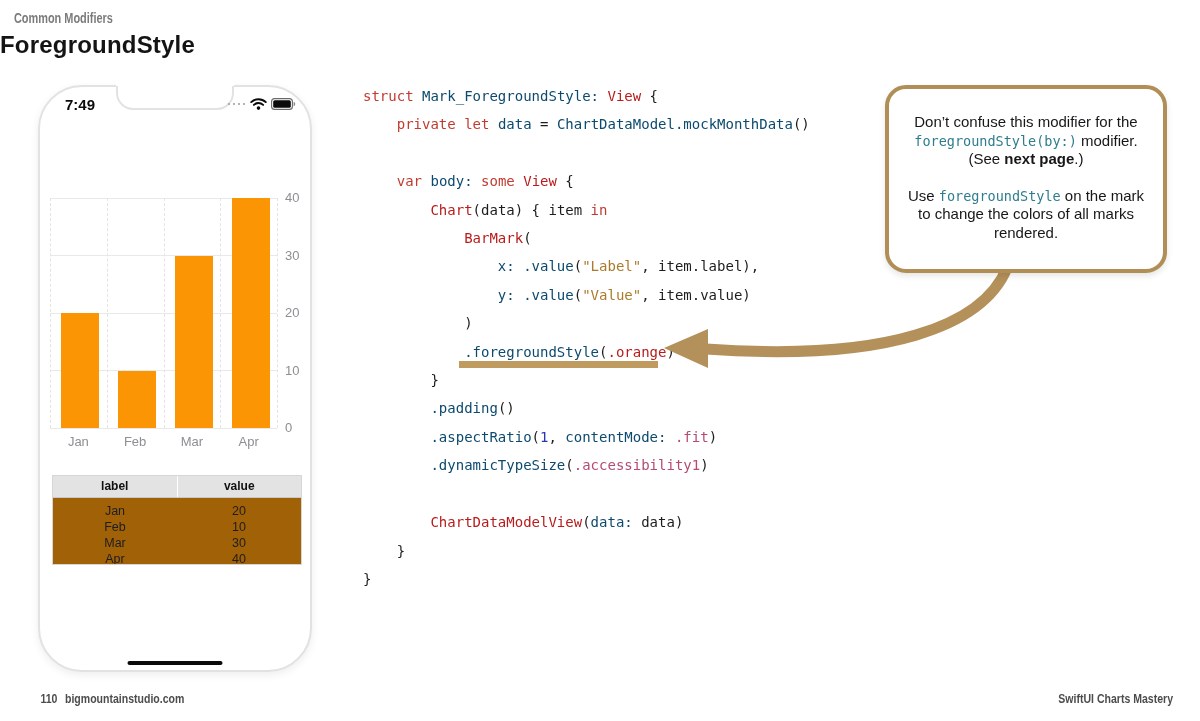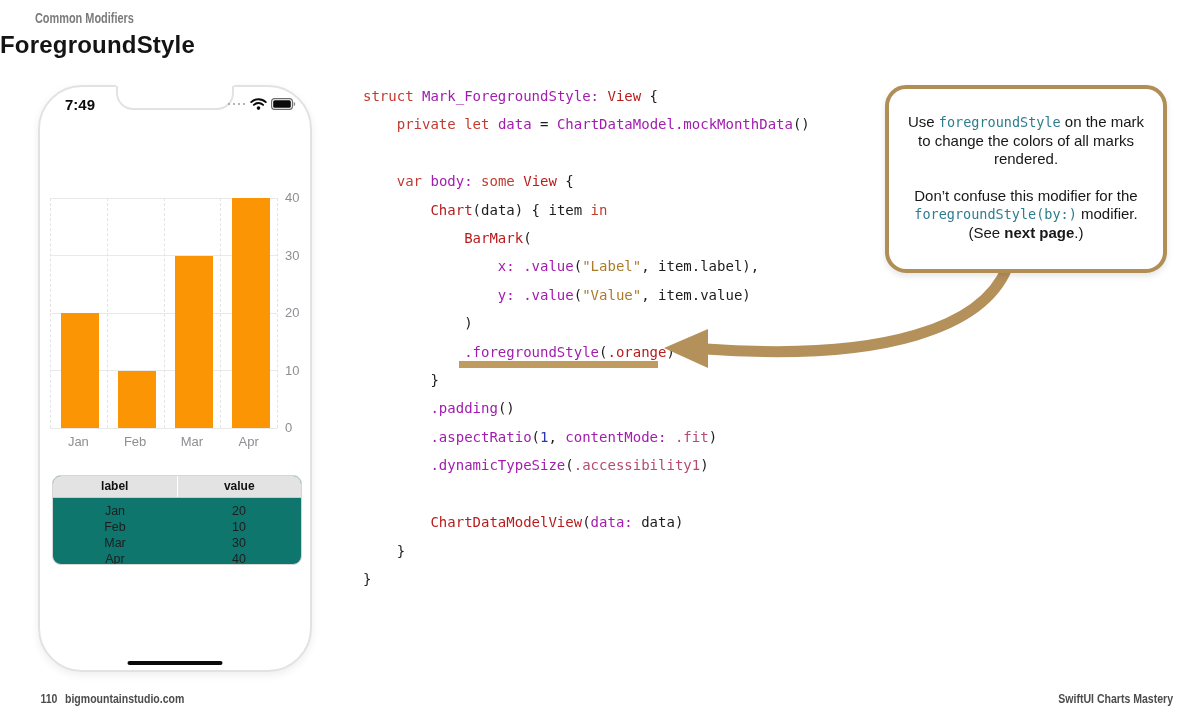--- a/index.html
+++ b/index.html
@@ -1,18 +1,18 @@
 <!DOCTYPE html>
 <html><head>
 <meta charset="utf-8">
 <style>
   html,body{margin:0;padding:0;background:#fff;}
   .page{position:relative;width:1200px;height:721px;background:#fff;overflow:hidden;
         font-family:"Liberation Sans",sans-serif;color:#1d1d1f;}
-  .eyebrow{position:absolute;left:0;right:0;top:10px;color:#7b7b7b;font-size:14px;font-weight:700;padding-left:21px;}
+  .eyebrow{position:absolute;left:0;right:0;top:10px;color:#7b7b7b;font-size:14px;font-weight:700;}
   .eyebrow>span{display:inline-block;transform:scaleX(.78);transform-origin:center;white-space:nowrap;}
   .title{position:absolute;left:0;right:0;top:31px;font-size:24px;font-weight:700;color:#141414;letter-spacing:.2px;}
 
   
   .phone{position:absolute;left:38px;top:85px;width:274px;height:587px;background:#fff;
          border:2px solid #e2e2e2;border-radius:44px;box-sizing:border-box;
          box-shadow:0 3px 8px rgba(0,0,0,.07);}
   .notch{position:absolute;left:50%;top:-2px;transform:translateX(-50%);width:118px;height:25px;
          background:#fff;border:2px solid #e2e2e2;border-top:none;border-radius:0 0 17px 17px;box-sizing:border-box;}
   .notch::before{content:"";position:absolute;left:-2px;right:-2px;top:-3px;height:4px;background:#fff;}
@@ -23,37 +23,37 @@
 
   
   .chart{position:absolute;left:10px;top:111px;width:262px;height:252px;}
   .gridline{position:absolute;height:1px;background:#e9e9e9;}
   .vline{position:absolute;width:0;border-left:1px dashed #e4e4e4;}
   .bar{position:absolute;background:#fc9503;}
   .ylab{position:absolute;font-size:13px;color:#8e8e93;}
   .xlab{position:absolute;font-size:13px;color:#8e8e93;text-align:center;}
 
   
-  .data-table{position:absolute;left:12px;top:388px;width:250px;height:90px;background:#0f766e;
-              border:1px solid #d6d6d6;border-radius:9px;overflow:hidden;box-sizing:border-box;}
+  .data-table{position:absolute;left:12px;top:388px;width:250px;height:90px;background:#a16207;
+              border:1px solid #d6d6d6;border-radius:0;overflow:hidden;box-sizing:border-box;}
   .thead{display:flex;background:#e3e3e4;border-bottom:1px solid #c9c9c9;height:21px;}
   .th{flex:1;text-align:center;font-size:12px;font-weight:700;color:#111;line-height:21px;}
   .th + .th{border-left:1px solid #fff;}
   .tbody{padding-top:5px;}
   .tr{display:flex;height:16px;}
   .td{flex:1;text-align:center;font-size:12.5px;color:#1d1d1f;line-height:16px;}
   .home-indicator{position:absolute;left:50%;transform:translateX(-50%);top:574px;width:95px;height:4px;
                   background:#0a0a0a;border-radius:2px;}
 
   
   .code{position:absolute;left:363px;top:82px;font-family:"DejaVu Sans Mono",monospace;
         font-size:14px;line-height:28.4px;white-space:pre;color:#1d1d1f;}
   .tk-kw{color:#c13b30;}
   .tk-type{color:#b91c1c;}
-  .tk-decl{color:#a21caf;}
+  .tk-decl{color:#0c4a6e;}
   .tk-str{color:#ab7b2b;}
   .tk-gold{color:#b91c1c;}
   .tk-rose{color:#b64a74;}
   .tk-num{color:#2936b4;}
 
   
   .underline-bar{position:absolute;left:459px;top:361px;width:199px;height:7px;background:#bf9b60;}
   .arrow-svg{position:absolute;left:650px;top:258px;width:540px;height:125px;overflow:visible;}
 
   
@@ -158,21 +158,21 @@
   <div class="code" id="code"><div class="code-line"><span class="tk-kw">struct</span><span> </span><span class="tk-decl">Mark_ForegroundStyle:</span><span> </span><span class="tk-type">View</span><span> {</span></div><div class="code-line"><span>    </span><span class="tk-kw">private</span><span> </span><span class="tk-kw">let</span><span> </span><span class="tk-decl">data</span><span> = </span><span class="tk-decl">ChartDataModel.mockMonthData</span><span>()</span></div><div class="code-line">&nbsp;</div><div class="code-line"><span>    </span><span class="tk-kw">var</span><span> </span><span class="tk-decl">body:</span><span> </span><span class="tk-kw">some</span><span> </span><span class="tk-type">View</span><span> {</span></div><div class="code-line"><span>        </span><span class="tk-type">Chart</span><span>(data) { item </span><span class="tk-kw">in</span></div><div class="code-line"><span>            </span><span class="tk-type">BarMark</span><span>(</span></div><div class="code-line"><span>                </span><span class="tk-decl">x:</span><span> </span><span class="tk-decl">.value</span><span>(</span><span class="tk-str">"Label"</span><span>, item.label),</span></div><div class="code-line"><span>                </span><span class="tk-decl">y:</span><span> </span><span class="tk-decl">.value</span><span>(</span><span class="tk-str">"Value"</span><span>, item.value)</span></div><div class="code-line"><span>            )</span></div><div class="code-line"><span>            </span><span class="tk-decl">.foregroundStyle</span><span>(</span><span class="tk-gold">.orange</span><span>)</span></div><div class="code-line"><span>        }</span></div><div class="code-line"><span>        </span><span class="tk-decl">.padding</span><span>()</span></div><div class="code-line"><span>        </span><span class="tk-decl">.aspectRatio</span><span>(</span><span class="tk-num">1</span><span>, </span><span class="tk-decl">contentMode:</span><span> </span><span class="tk-rose">.fit</span><span>)</span></div><div class="code-line"><span>        </span><span class="tk-decl">.dynamicTypeSize</span><span>(</span><span class="tk-rose">.accessibility1</span><span>)</span></div><div class="code-line">&nbsp;</div><div class="code-line"><span>        </span><span class="tk-type">ChartDataModelView</span><span>(</span><span class="tk-decl">data:</span><span> data)</span></div><div class="code-line"><span>    }</span></div><div class="code-line"><span>}</span></div></div>
 
   <div class="underline-bar"></div>
 
   <svg class="arrow-svg" viewBox="0 0 540 125">
     <path d="M 357 10 C 333 68, 238 104, 56 91" fill="none" stroke="#b4905a" stroke-width="11" stroke-linecap="round"></path>
     <polygon points="14,90 58,71 58,110" fill="#b4905a"></polygon>
   </svg>
 
   <div class="callout">
+    <p><span>Don’t confuse this modifier for the </span><code>foregroundStyle(by:)</code><span> modifier. (See </span><b>next page</b><span>.)</span></p>
     <p><span>Use </span><code>foregroundStyle</code><span> on the mark to change the colors of all marks rendered.</span></p>
-    <p><span>Don’t confuse this modifier for the </span><code>foregroundStyle(by:)</code><span> modifier. (See </span><b>next page</b><span>.)</span></p>
   </div>
 
   <div class="foot foot-left"><span>bigmountainstudio.com</span></div>
   <div class="foot foot-center"><span>110</span></div>
   <div class="foot foot-right"><span>SwiftUI Charts Mastery</span></div>
 
 </div>
 
 </body></html>

